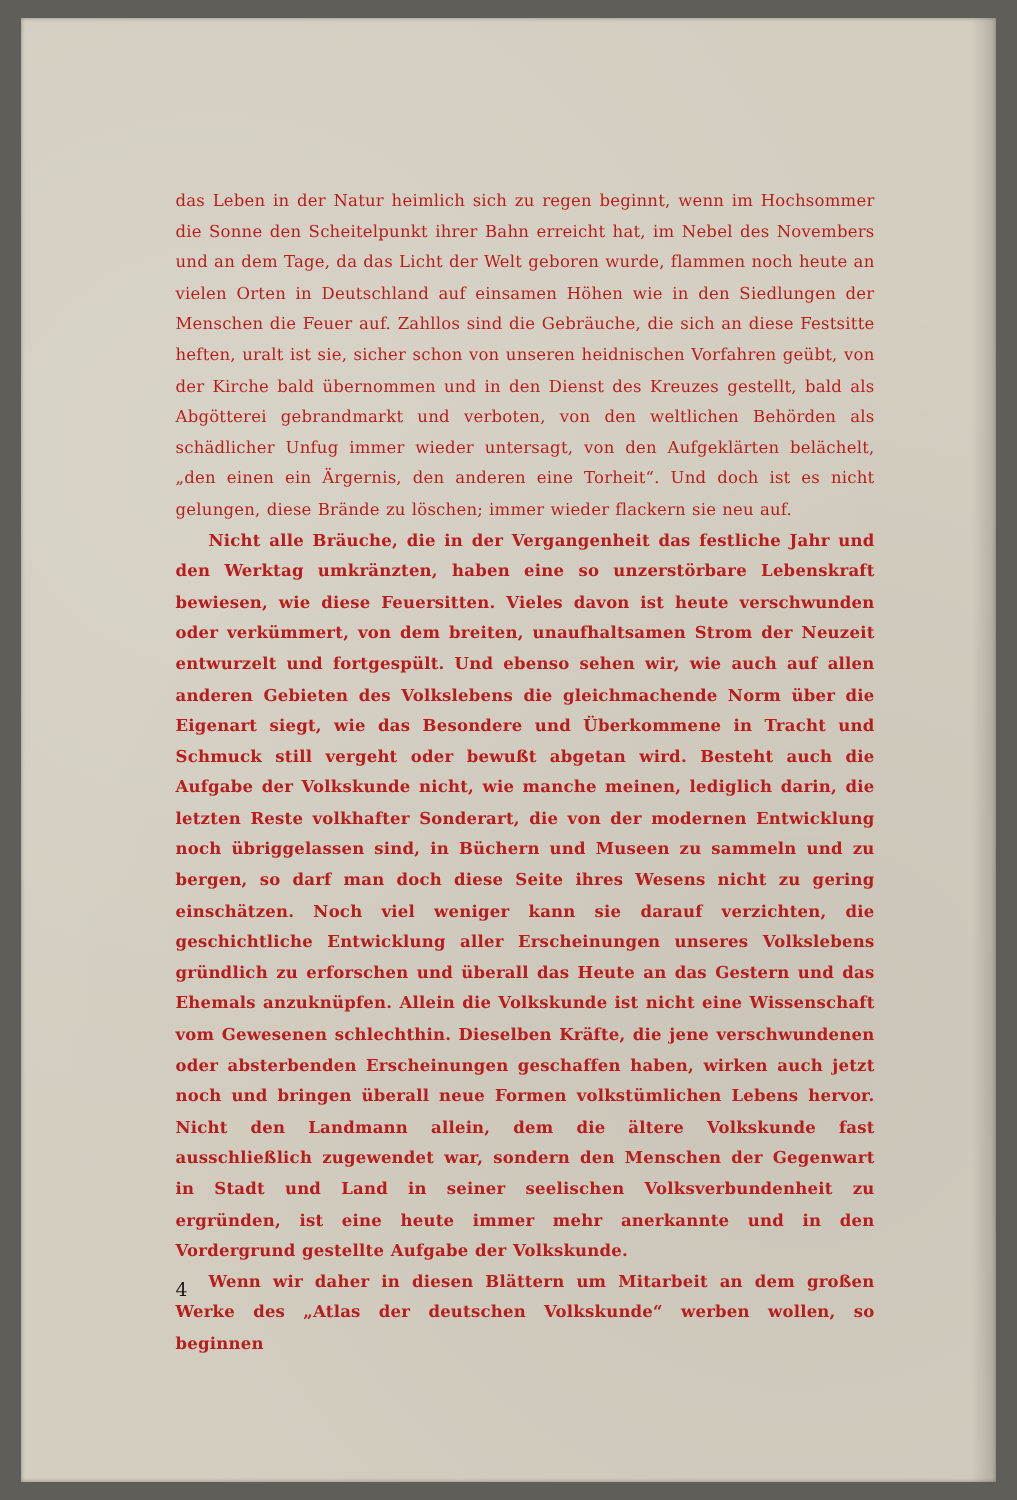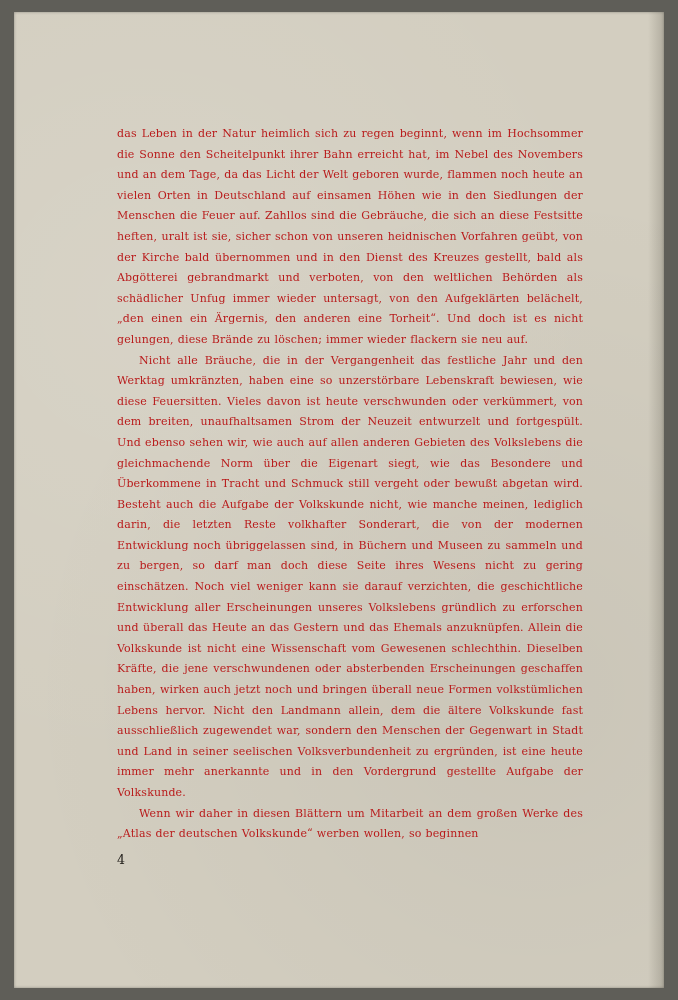--- a/index.html
+++ b/index.html
@@ -61,20 +61,21 @@
     font-size: 11px;
     line-height: 20.6px;
     text-align: justify;
     text-justify: inter-word;
     letter-spacing: 0.15px;
     word-spacing: 0.4px;
     hyphens: manual;
   }
   p.indent {
     text-indent: 22px;
+    font-weight: bold;
   }
   .folio {
     position: absolute;
     left: 103px;
     top: 840px;
     color: #1d1a16;
     font-size: 12.6px;
     line-height: 16px;
   }
 </style>

